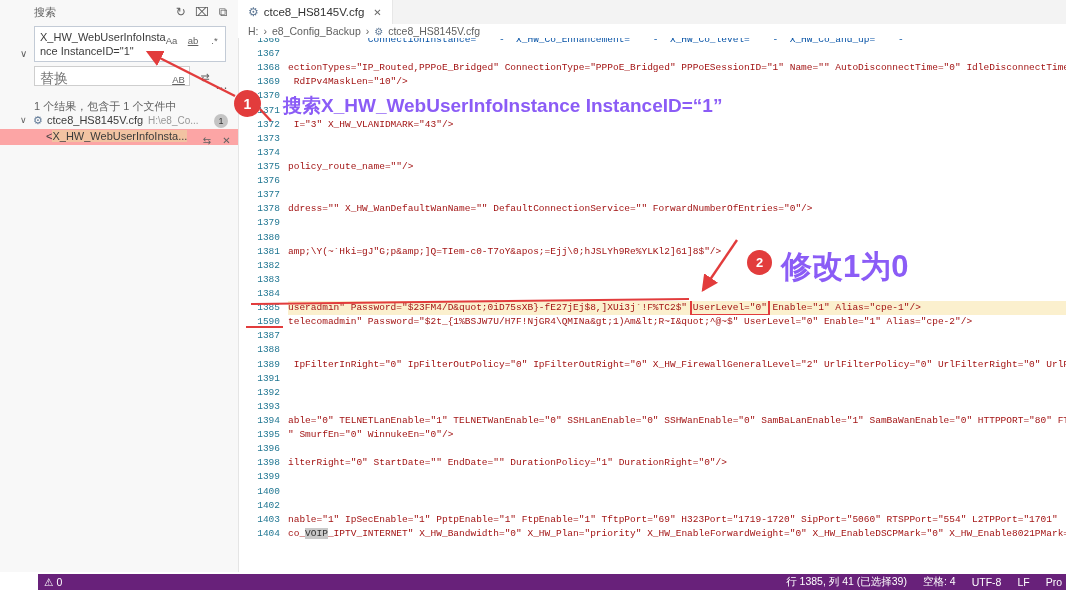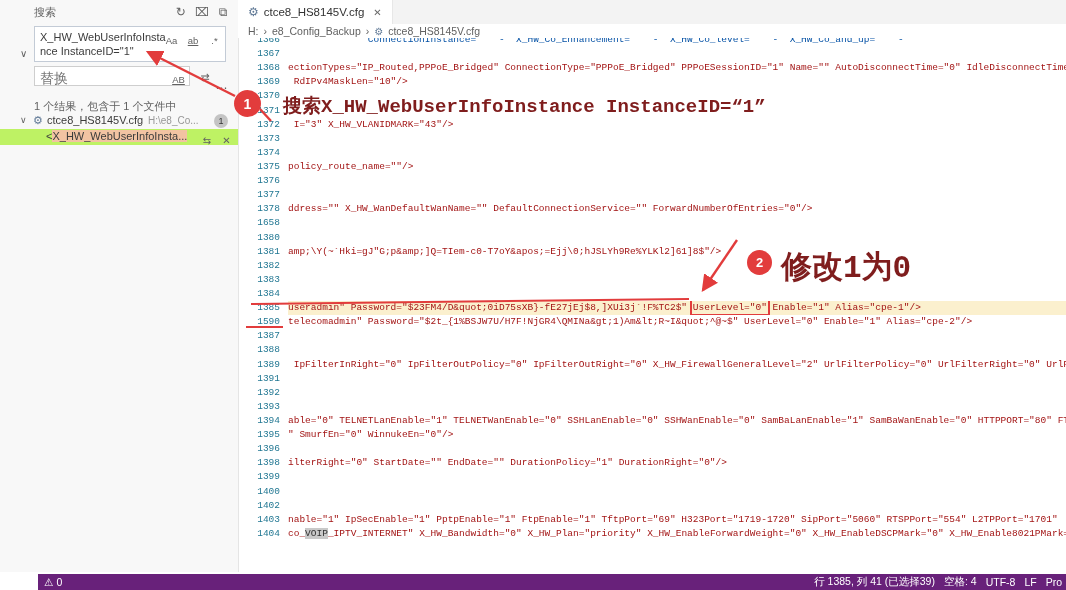--- a/index.html
+++ b/index.html
@@ -31,21 +31,21 @@
            text-align:center;font-size:12px;color:#616161;cursor:pointer;letter-spacing:1px;}
   .results-summary{position:absolute;left:34px;top:99px;font-size:11px;color:#616161;}
   .file-row{position:absolute;left:0;right:0;top:113px;height:16px;font-size:11px;color:#3b3b3b;cursor:pointer;}
   .file-row .chev{position:absolute;left:20px;top:2px;font-size:9px;color:#616161;}
   .file-row .gear{position:absolute;left:33px;top:1px;font-size:11px;color:#607996;}
   .file-row .fname{position:absolute;left:47px;top:1px;}
   .file-row .fpath{position:absolute;left:148px;top:2px;font-size:10px;color:#979797;width:62px;
                    overflow:hidden;white-space:nowrap;}
   .file-row .badge{position:absolute;right:10px;top:1px;min-width:14px;height:14px;border-radius:8px;
                    background:#c4c4c4;color:#333;font-size:9px;line-height:14px;text-align:center;}
-  .match-row{position:absolute;left:0;right:0;top:129px;height:16px;background:#bef264;cursor:pointer;}
+  .match-row{position:absolute;left:0;right:0;top:129px;height:16px;background:#fca5a5;cursor:pointer;}
   .match-row .mtext{position:absolute;left:46px;top:1px;font-size:11px;color:#3b3b3b;white-space:nowrap;}
   .match-hl{background:#f2c3a2;}
   .match-acts{position:absolute;right:4px;top:1px;}
   .match-acts .tool-ic{width:15px;font-size:10px;}
 
   
   .tabbar{position:absolute;left:238px;top:0;right:0;height:24px;background:#f3f3f3;
           border-bottom:1px solid #e7e7e7;z-index:3;}
   .tab{position:absolute;left:0;top:0;height:24px;background:#fff;border-right:1px solid #e7e7e7;
        display:flex;align-items:center;gap:5px;padding:0 10px;cursor:pointer;}
@@ -64,31 +64,31 @@
   .code-text{margin-left:8px;flex:1;overflow:hidden;color:#a31515;}
   .code-row.hl .code-text{background:#fbf0ce;}
   .blue{color:#0451a5;}
   .box{outline:2px solid #e23c3c;outline-offset:1px;}
   .sel{background:#c9c9c9;color:#333;}
 
   
   .statusbar{position:absolute;left:38px;right:0;top:574px;height:16px;background:#68217a;color:#fff;
              display:flex;align-items:center;font-size:10.5px;z-index:70;}
   .sb-left{display:flex;align-items:center;gap:3px;padding-left:6px;cursor:pointer;}
-  .sb-right{margin-left:auto;display:flex;align-items:center;gap:9px;padding-right:4px;}
+  .sb-right{margin-left:auto;display:flex;align-items:center;gap:16px;padding-right:4px;}
   .sb-item{white-space:nowrap;cursor:pointer;}
 
   
   .ann-svg{position:absolute;left:0;top:0;width:1066px;height:590px;z-index:55;pointer-events:none;}
   .badge-circle{position:absolute;border-radius:50%;background:#e23c3c;color:#fff;z-index:60;
                 display:flex;align-items:center;justify-content:center;
                 font-family:"Liberation Sans",sans-serif;font-weight:bold;}
   #circle1{left:234px;top:90px;width:27px;height:27px;font-size:14px;}
   #circle2{left:747px;top:250px;width:25px;height:25px;font-size:13px;}
-  .ann-text{position:absolute;color:#7f1d1d;font-family:Liberation Mono, monospace;z-index:60;white-space:nowrap;}
+  .ann-text{position:absolute;color:#8b5cf6;font-family:Liberation Sans, sans-serif;z-index:60;white-space:nowrap;}
   #ann1{left:283px;top:93px;font-size:19px;font-weight:bold;}
   #ann2{left:781px;top:246px;font-size:31px;font-weight:bold;}
 </style>
 </head>
 <body>
 
 <div class="sidebar">
   <div class="sb-header">
     <span>搜索</span>
     <span class="sb-tools">
@@ -162,21 +162,21 @@
       <div class="code-row"><span class="gutter">1369</span><span class="code-text"><span> RdIPv4MaskLen="10"/&gt;</span></span></div>
       <div class="code-row"><span class="gutter">1370</span><span class="code-text"></span></div>
       <div class="code-row"><span class="gutter">1371</span><span class="code-text"></span></div>
       <div class="code-row"><span class="gutter">1372</span><span class="code-text"><span> I="3" X_HW_VLANIDMARK="43"/&gt;</span></span></div>
       <div class="code-row"><span class="gutter">1373</span><span class="code-text"></span></div>
       <div class="code-row"><span class="gutter">1374</span><span class="code-text"></span></div>
       <div class="code-row"><span class="gutter">1375</span><span class="code-text"><span>policy_route_name=""/&gt;</span></span></div>
       <div class="code-row"><span class="gutter">1376</span><span class="code-text"></span></div>
       <div class="code-row"><span class="gutter">1377</span><span class="code-text"></span></div>
       <div class="code-row"><span class="gutter">1378</span><span class="code-text"><span>ddress="" X_HW_WanDefaultWanName="" DefaultConnectionService="" ForwardNumberOfEntries="0"/&gt;</span></span></div>
-      <div class="code-row"><span class="gutter">1658</span><span class="code-text"></span></div>
+      <div class="code-row"><span class="gutter">1379</span><span class="code-text"></span></div>
       <div class="code-row"><span class="gutter">1380</span><span class="code-text"></span></div>
       <div class="code-row"><span class="gutter">1381</span><span class="code-text"><span>amp;\Y(~`Hki=gJ"G;p&amp;amp;]Q=TIem-c0-T7oY&amp;apos;=Ejj\0;hJSLYh9Re%YLKl2]61]8$"/&gt;</span></span></div>
       <div class="code-row"><span class="gutter">1382</span><span class="code-text"></span></div>
       <div class="code-row"><span class="gutter">1383</span><span class="code-text"></span></div>
       <div class="code-row"><span class="gutter">1384</span><span class="code-text"></span></div>
       <div class="code-row hl"><span class="gutter">1385</span><span class="code-text"><span>useradmin" Password="$23FM4/D&amp;quot;0iD75sXB}-fE27jEj$8,]XUi3j`!F%TC2$" </span><span class="box">UserLevel="0"</span><span> Enable="1" Alias="cpe-1"/&gt;</span></span></div>
       <div class="code-row"><span class="gutter">1590</span><span class="code-text"><span>telecomadmin" Password="$2t_{1%BSJW7U/H7F!NjGR4\QMINa&amp;gt;1)Am&amp;lt;R~I&amp;quot;^@~$" UserLevel="0" Enable="1" Alias="cpe-2"/&gt;</span></span></div>
       <div class="code-row"><span class="gutter">1387</span><span class="code-text"></span></div>
       <div class="code-row"><span class="gutter">1388</span><span class="code-text"></span></div>
       <div class="code-row"><span class="gutter">1389</span><span class="code-text"><span> IpFilterInRight="0" IpFilterOutPolicy="0" IpFilterOutRight="0" X_HW_FirewallGeneralLevel="2" UrlFilterPolicy="0" UrlFilterRight="0" UrlFilterIn</span></span></div>

